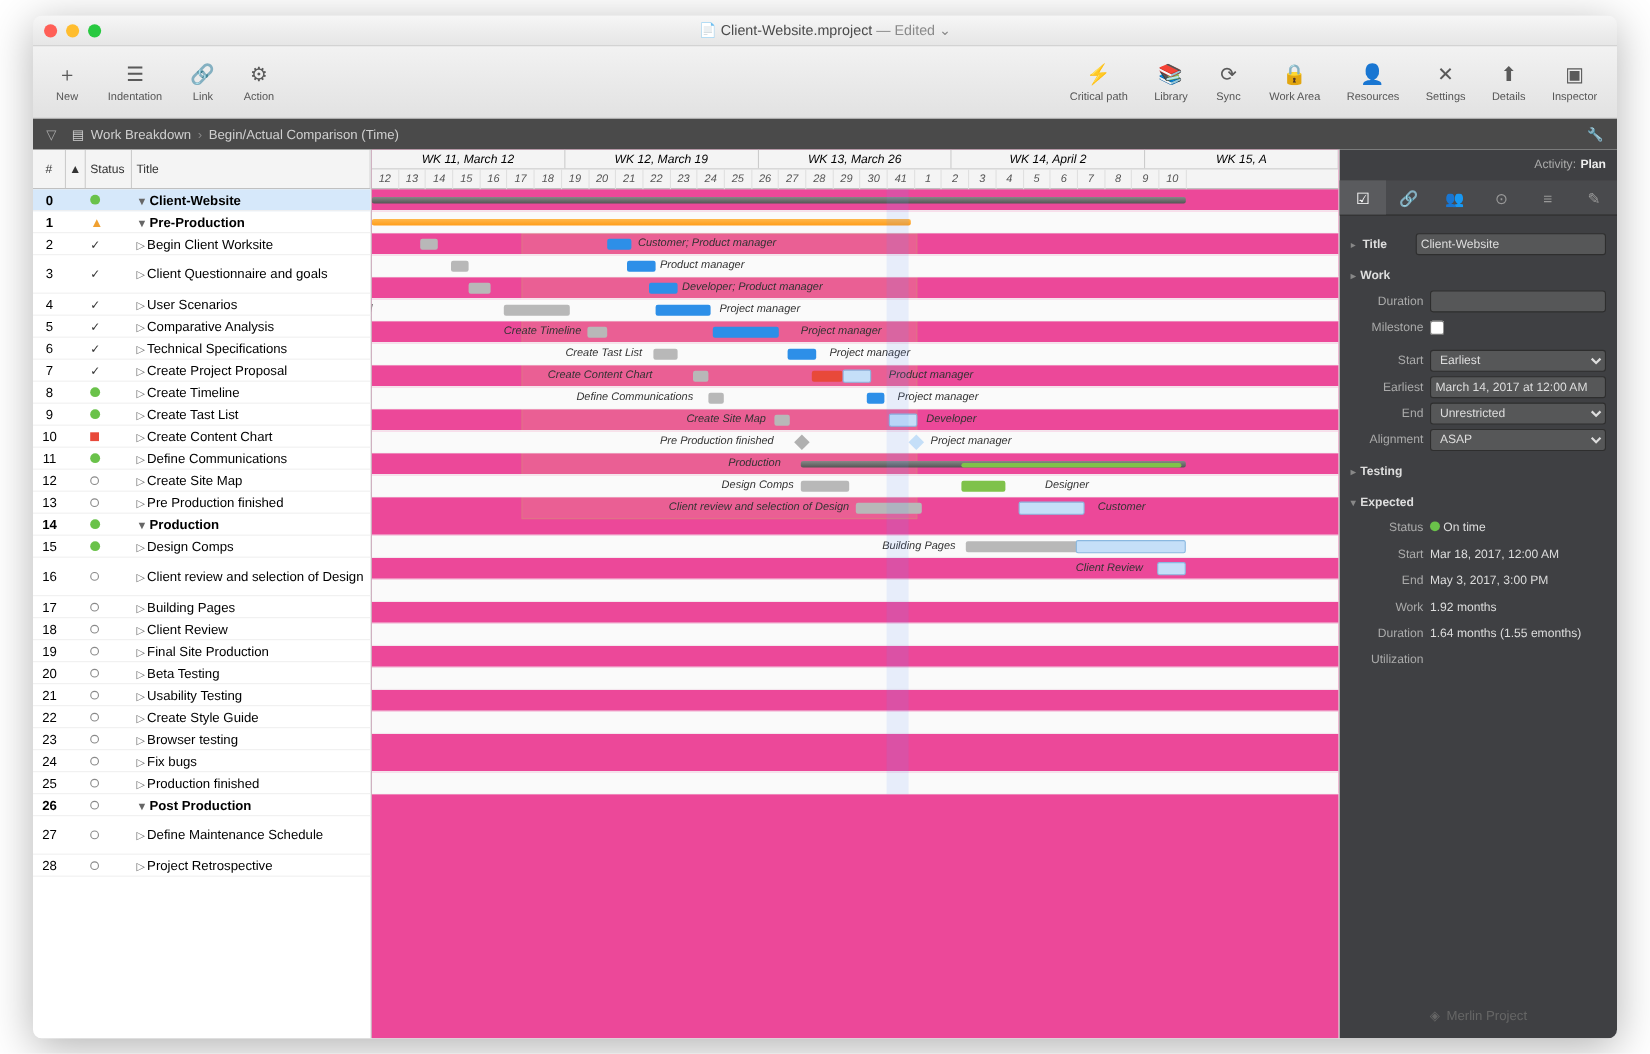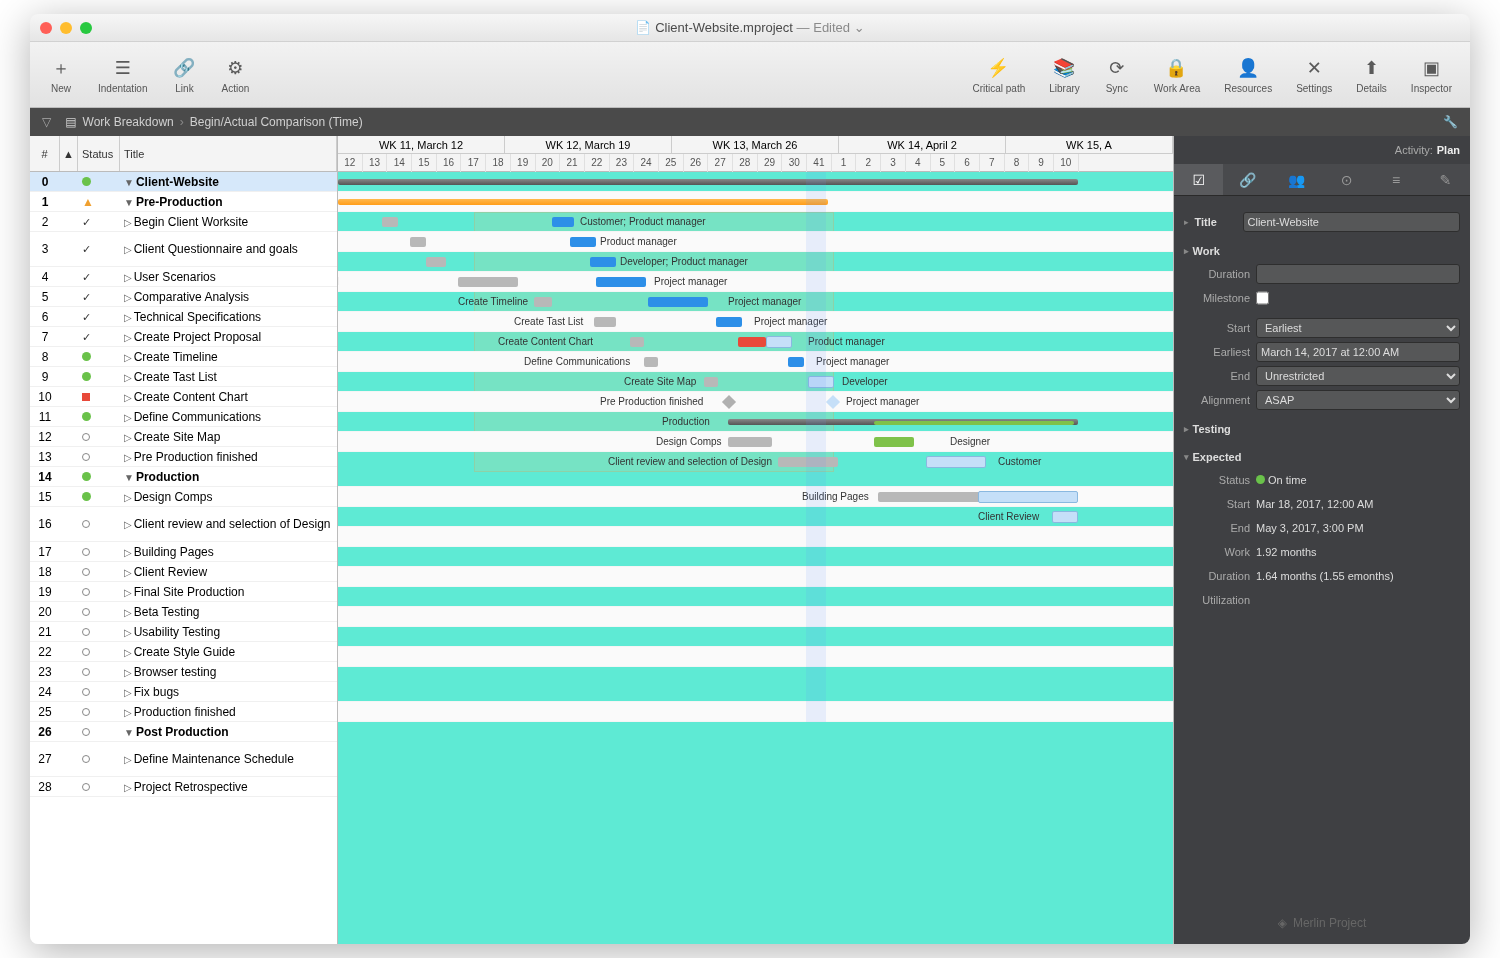--- a/index.html
+++ b/index.html
@@ -36,21 +36,21 @@
 .task-row .col-num { text-align: center; }
 .task-row > div { padding: 0 4px; }
 .status-dot { width: 9px; height: 9px; border-radius: 50%; display: inline-block; }
 .status-check::before { content: "✓"; font-size: 11px; color: #333; }
 .status-circle { width: 8px; height: 8px; border: 1px solid #888; border-radius: 50%; display: inline-block; }
 .status-square { width: 8px; height: 8px; display: inline-block; }
 .disclosure { color: #666; font-size: 10px; margin-right: 2px; cursor: pointer; }
 .indent-0 { padding-left: 0; }
 .indent-1 { padding-left: 14px; }
 .indent-2 { padding-left: 28px; }
-.gantt { flex: 1; overflow: hidden; position: relative; background: #5eead4; }
+.gantt { flex: 1; overflow: hidden; position: relative; background: #ec4899; font-style: italic; }
 .gantt-header { height: 36px; border-bottom: 1px solid #bbb; background: #f4f4f4; display: flex; flex-direction: column; }
 .gantt-weeks { height: 18px; display: flex; border-bottom: 1px solid #ccc; }
 .gantt-week { flex: 1; border-right: 1px solid #ccc; text-align: center; font-size: 11px; line-height: 18px; }
 .gantt-days { height: 18px; display: flex; }
 .gantt-day { width: 24.7px; border-right: 1px solid #e0e0e0; text-align: center; font-size: 10px; line-height: 18px; color: #555; }
 .gantt-body { position: relative; }
 .gantt-row { height: 20px; position: relative; border-bottom: 1px solid #f5f5f5; }
 .gantt-row:nth-child(even) { background: #fafafa; }
 .today-line { position: absolute; top: 0; bottom: 0; width: 20px; background: rgba(100,150,255,0.12); left: 468px; z-index: 1; }
 .highlight-region { position: absolute; top: 40px; left: 136px; width: 360px; height: 260px; background: rgba(230,200,130,0.18); border: 1px solid rgba(200,170,100,0.3); z-index: 0; }
@@ -59,21 +59,21 @@
 .bar-summary { background: linear-gradient(#888,#555); height: 6px; top: 7px; }
 .bar-blue { background: #2d8fe8; }
 .bar-gray { background: #b8b8b8; }
 .bar-green { background: #7fc24a; }
 .bar-lightblue { background: #c5dff8; border: 1px solid #8ab8e0; height: 12px; top: 4px; }
 .bar-red { background: #e8493a; }
 .bar-orange { background: linear-gradient(#ffb84d,#ff9d1a); height: 6px; top: 7px; }
 .diamond { width: 10px; height: 10px; transform: rotate(45deg); position: absolute; top: 5px; }
 .diamond.blue { background: #2d8fe8; }
 .diamond.gray { background: #b0b0b0; }
-.inspector { width: 296px; background: #3f4043; color: #ccc; display: flex; flex-direction: column; }
+.inspector { width: 252px; background: #3f4043; color: #ccc; display: flex; flex-direction: column; }
 .inspector-header { height: 28px; display: flex; align-items: center; justify-content: flex-end; padding: 0 10px; font-size: 11px; color: #aaa; }
 .inspector-header b { color: #eee; margin-left: 4px; }
 .inspector-tabs { height: 32px; display: flex; background: #494a4d; border-bottom: 1px solid #2a2a2a; }
 .itab { flex: 1; display: flex; align-items: center; justify-content: center; font-size: 14px; color: #999; cursor: pointer; }
 .itab.active { background: #5a5b5e; color: #fff; }
 .inspector-body { flex: 1; padding: 8px 10px; font-size: 11px; overflow-y: auto; }
 .irow { display: flex; align-items: center; height: 24px; gap: 6px; }
 .irow label { width: 66px; color: #aaa; text-align: right; }
 .irow .ivalue { flex: 1; color: #ddd; }
 .irow input, .irow select { flex: 1; background: #565758; border: 1px solid #2e2e2e; color: #ddd; font-size: 11px; padding: 2px 4px; border-radius: 3px; height: 20px; }

